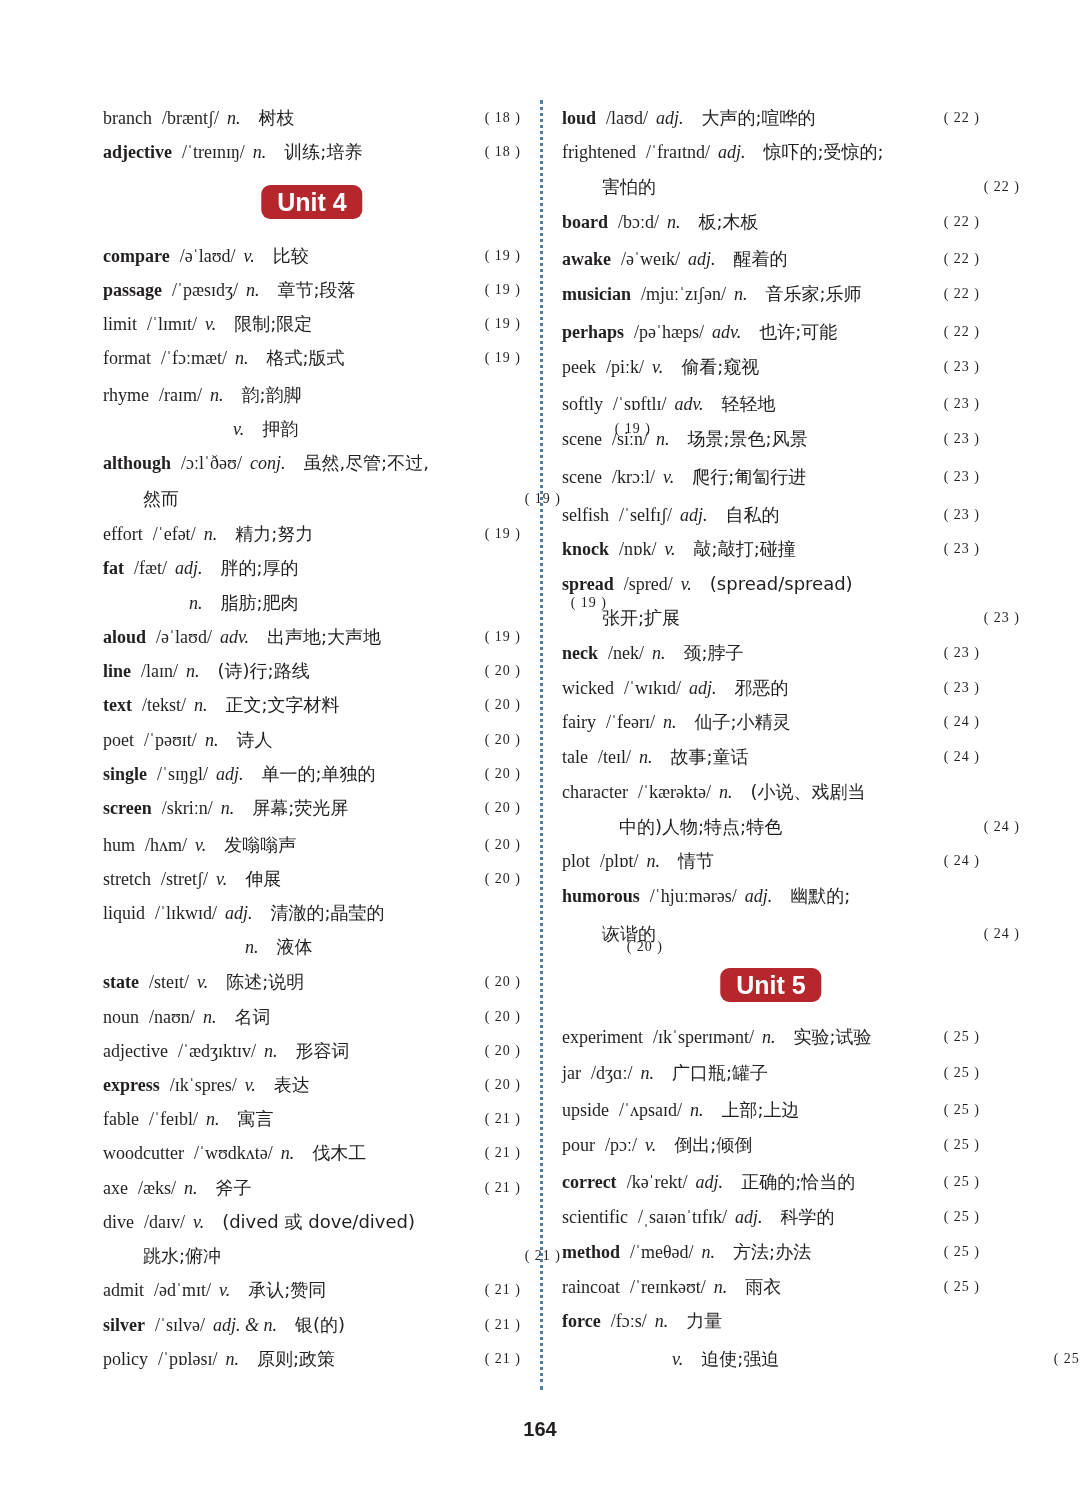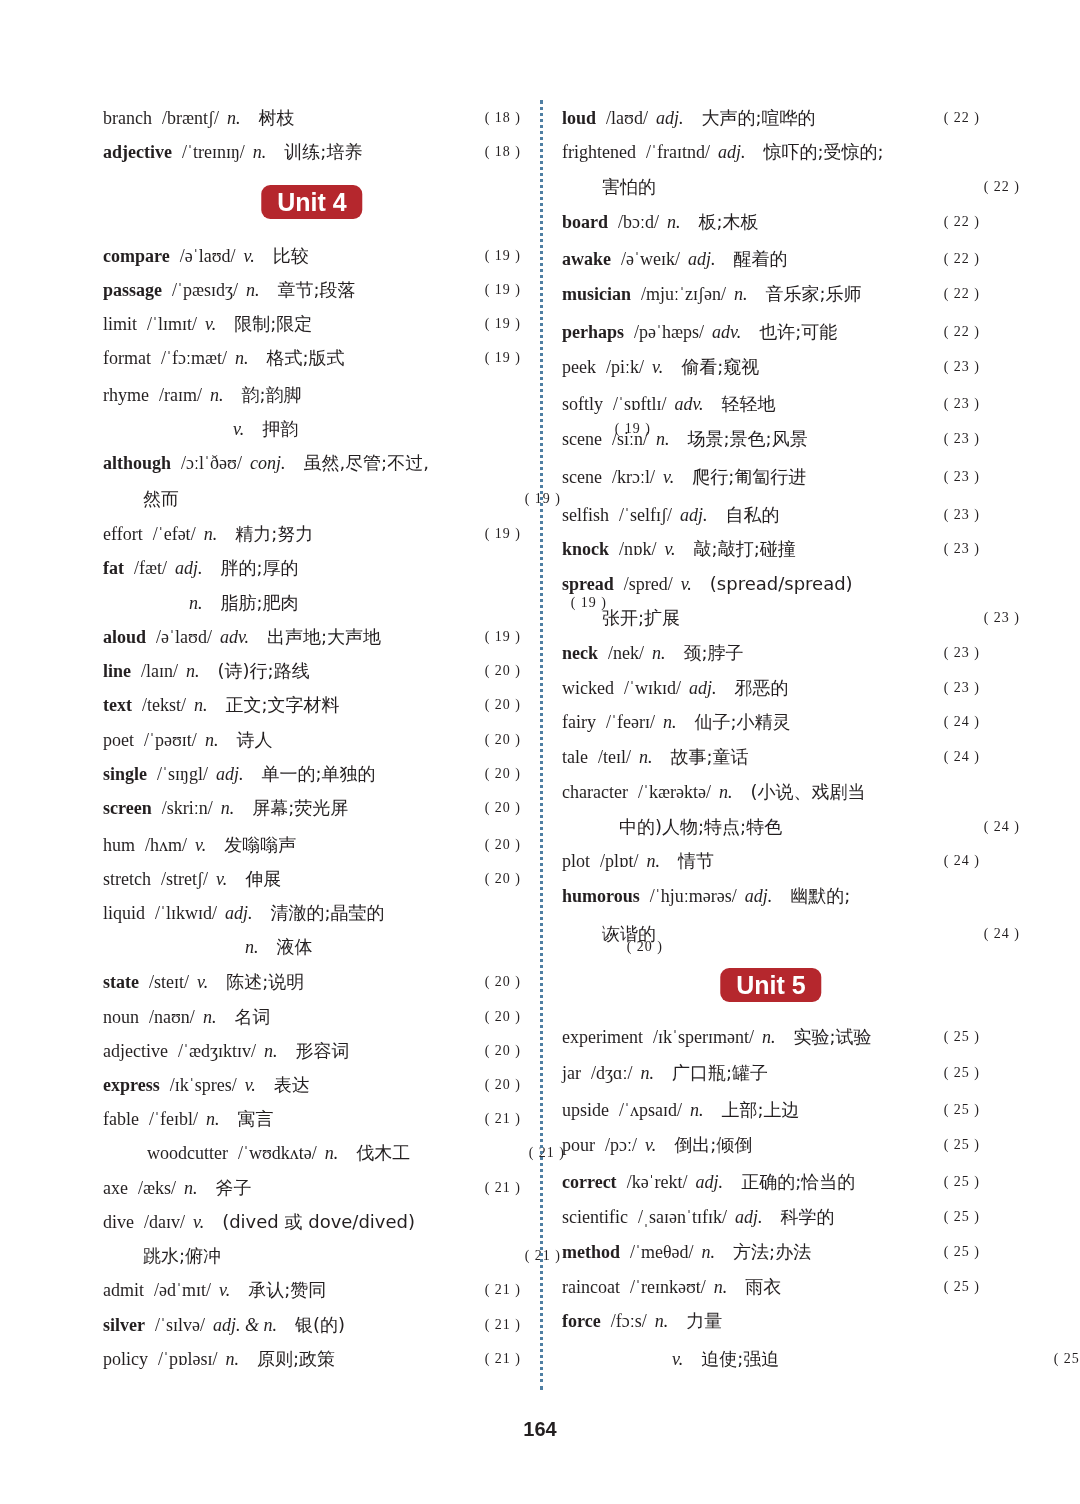--- a/index.html
+++ b/index.html
@@ -71,21 +71,21 @@
       <div class="row" style="position: absolute; left: 0px; width: 418px; top: 698px;"><span class="word bold">screen</span><span class="ipa">/skriːn/</span><span class="pos">n.</span><span class="cn">屏幕;荧光屏</span><span class="page">( 20 )</span></div>
       <div class="row" style="position: absolute; left: 0px; width: 418px; top: 735px;"><span class="word">hum</span><span class="ipa">/hʌm/</span><span class="pos">v.</span><span class="cn">发嗡嗡声</span><span class="page">( 20 )</span></div>
       <div class="row" style="position: absolute; left: 0px; width: 418px; top: 769px;"><span class="word">stretch</span><span class="ipa">/stretʃ/</span><span class="pos">v.</span><span class="cn">伸展</span><span class="page">( 20 )</span></div>
       <div class="row" style="position: absolute; left: 0px; width: 418px; top: 803px;"><span class="word">liquid</span><span class="ipa">/ˈlɪkwɪd/</span><span class="pos">adj.</span><span class="cn">清澈的;晶莹的</span></div>
       <div class="row" style="position: absolute; left: 0px; width: 418px; top: 837px; padding-left: 142px;"><span class="pos" style="margin-left: 0px;">n.</span><span class="cn">液体</span><span class="page">( 20 )</span></div>
       <div class="row" style="position: absolute; left: 0px; width: 418px; top: 872px;"><span class="word bold">state</span><span class="ipa">/steɪt/</span><span class="pos">v.</span><span class="cn">陈述;说明</span><span class="page">( 20 )</span></div>
       <div class="row" style="position: absolute; left: 0px; width: 418px; top: 907px;"><span class="word">noun</span><span class="ipa">/naʊn/</span><span class="pos">n.</span><span class="cn">名词</span><span class="page">( 20 )</span></div>
       <div class="row" style="position: absolute; left: 0px; width: 418px; top: 941px;"><span class="word">adjective</span><span class="ipa">/ˈædʒɪktɪv/</span><span class="pos">n.</span><span class="cn">形容词</span><span class="page">( 20 )</span></div>
       <div class="row" style="position: absolute; left: 0px; width: 418px; top: 975px;"><span class="word bold">express</span><span class="ipa">/ɪkˈspres/</span><span class="pos">v.</span><span class="cn">表达</span><span class="page">( 20 )</span></div>
       <div class="row" style="position: absolute; left: 0px; width: 418px; top: 1009px;"><span class="word">fable</span><span class="ipa">/ˈfeɪbl/</span><span class="pos">n.</span><span class="cn">寓言</span><span class="page">( 21 )</span></div>
-      <div class="row" style="position: absolute; left: 0px; width: 418px; top: 1043px; margin-left: 44px;"><span class="word">woodcutter</span><span class="ipa">/ˈwʊdkʌtə/</span><span class="pos">n.</span><span class="cn">伐木工</span><span class="page">( 21 )</span></div>
+      <div class="row" style="position: absolute; left: 0px; width: 418px; top: 1043px;"><span class="word">woodcutter</span><span class="ipa">/ˈwʊdkʌtə/</span><span class="pos">n.</span><span class="cn">伐木工</span><span class="page">( 21 )</span></div>
       <div class="row" style="position: absolute; left: 0px; width: 418px; top: 1078px;"><span class="word">axe</span><span class="ipa">/æks/</span><span class="pos">n.</span><span class="cn">斧子</span><span class="page">( 21 )</span></div>
       <div class="row" style="position: absolute; left: 0px; width: 418px; top: 1112px;"><span class="word">dive</span><span class="ipa">/daɪv/</span><span class="pos">v.</span><span class="cn">(dived 或 dove/dived)</span></div>
       <div class="row" style="position: absolute; left: 0px; width: 418px; top: 1146px; padding-left: 40px;"><span class="cn" style="margin-left: 0px;">跳水;俯冲</span><span class="page">( 21 )</span></div>
       <div class="row" style="position: absolute; left: 0px; width: 418px; top: 1180px;"><span class="word">admit</span><span class="ipa">/ədˈmɪt/</span><span class="pos">v.</span><span class="cn">承认;赞同</span><span class="page">( 21 )</span></div>
       <div class="row" style="position: absolute; left: 0px; width: 418px; top: 1215px;"><span class="word bold">silver</span><span class="ipa">/ˈsɪlvə/</span><span class="pos">adj. &amp; n.</span><span class="cn">银(的)</span><span class="page">( 21 )</span></div>
       <div class="row" style="position: absolute; left: 0px; width: 418px; top: 1249px;"><span class="word">policy</span><span class="ipa">/ˈpɒləsɪ/</span><span class="pos">n.</span><span class="cn">原则;政策</span><span class="page">( 21 )</span></div>
     </div>
   <div class="divider"></div>
   <div class="col right" id="col-right">
       <div class="row" style="position: absolute; left: 0px; width: 418px; top: 8px;"><span class="word bold">loud</span><span class="ipa">/laʊd/</span><span class="pos">adj.</span><span class="cn">大声的;喧哗的</span><span class="page">( 22 )</span></div>

